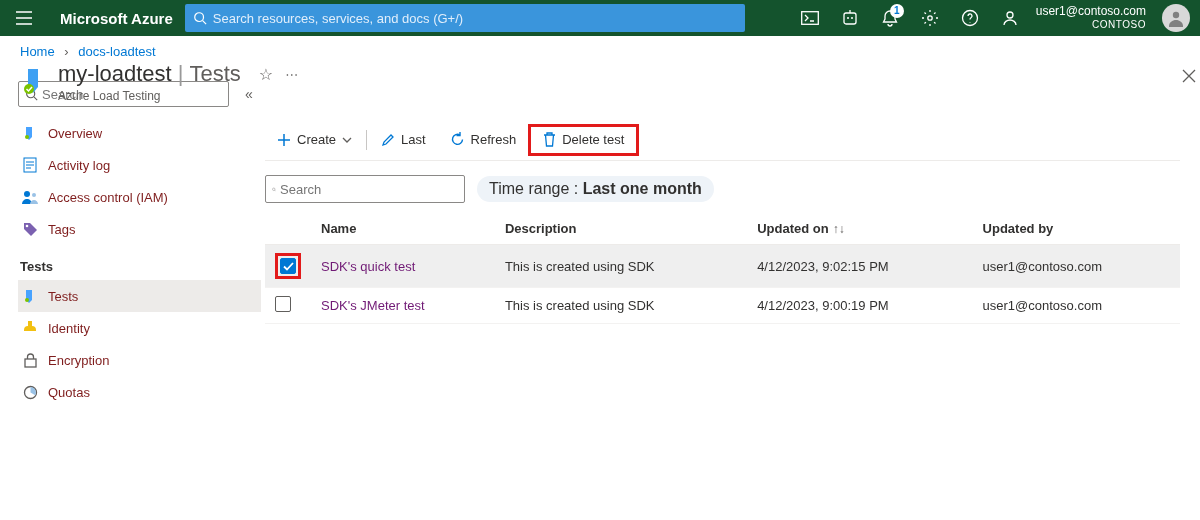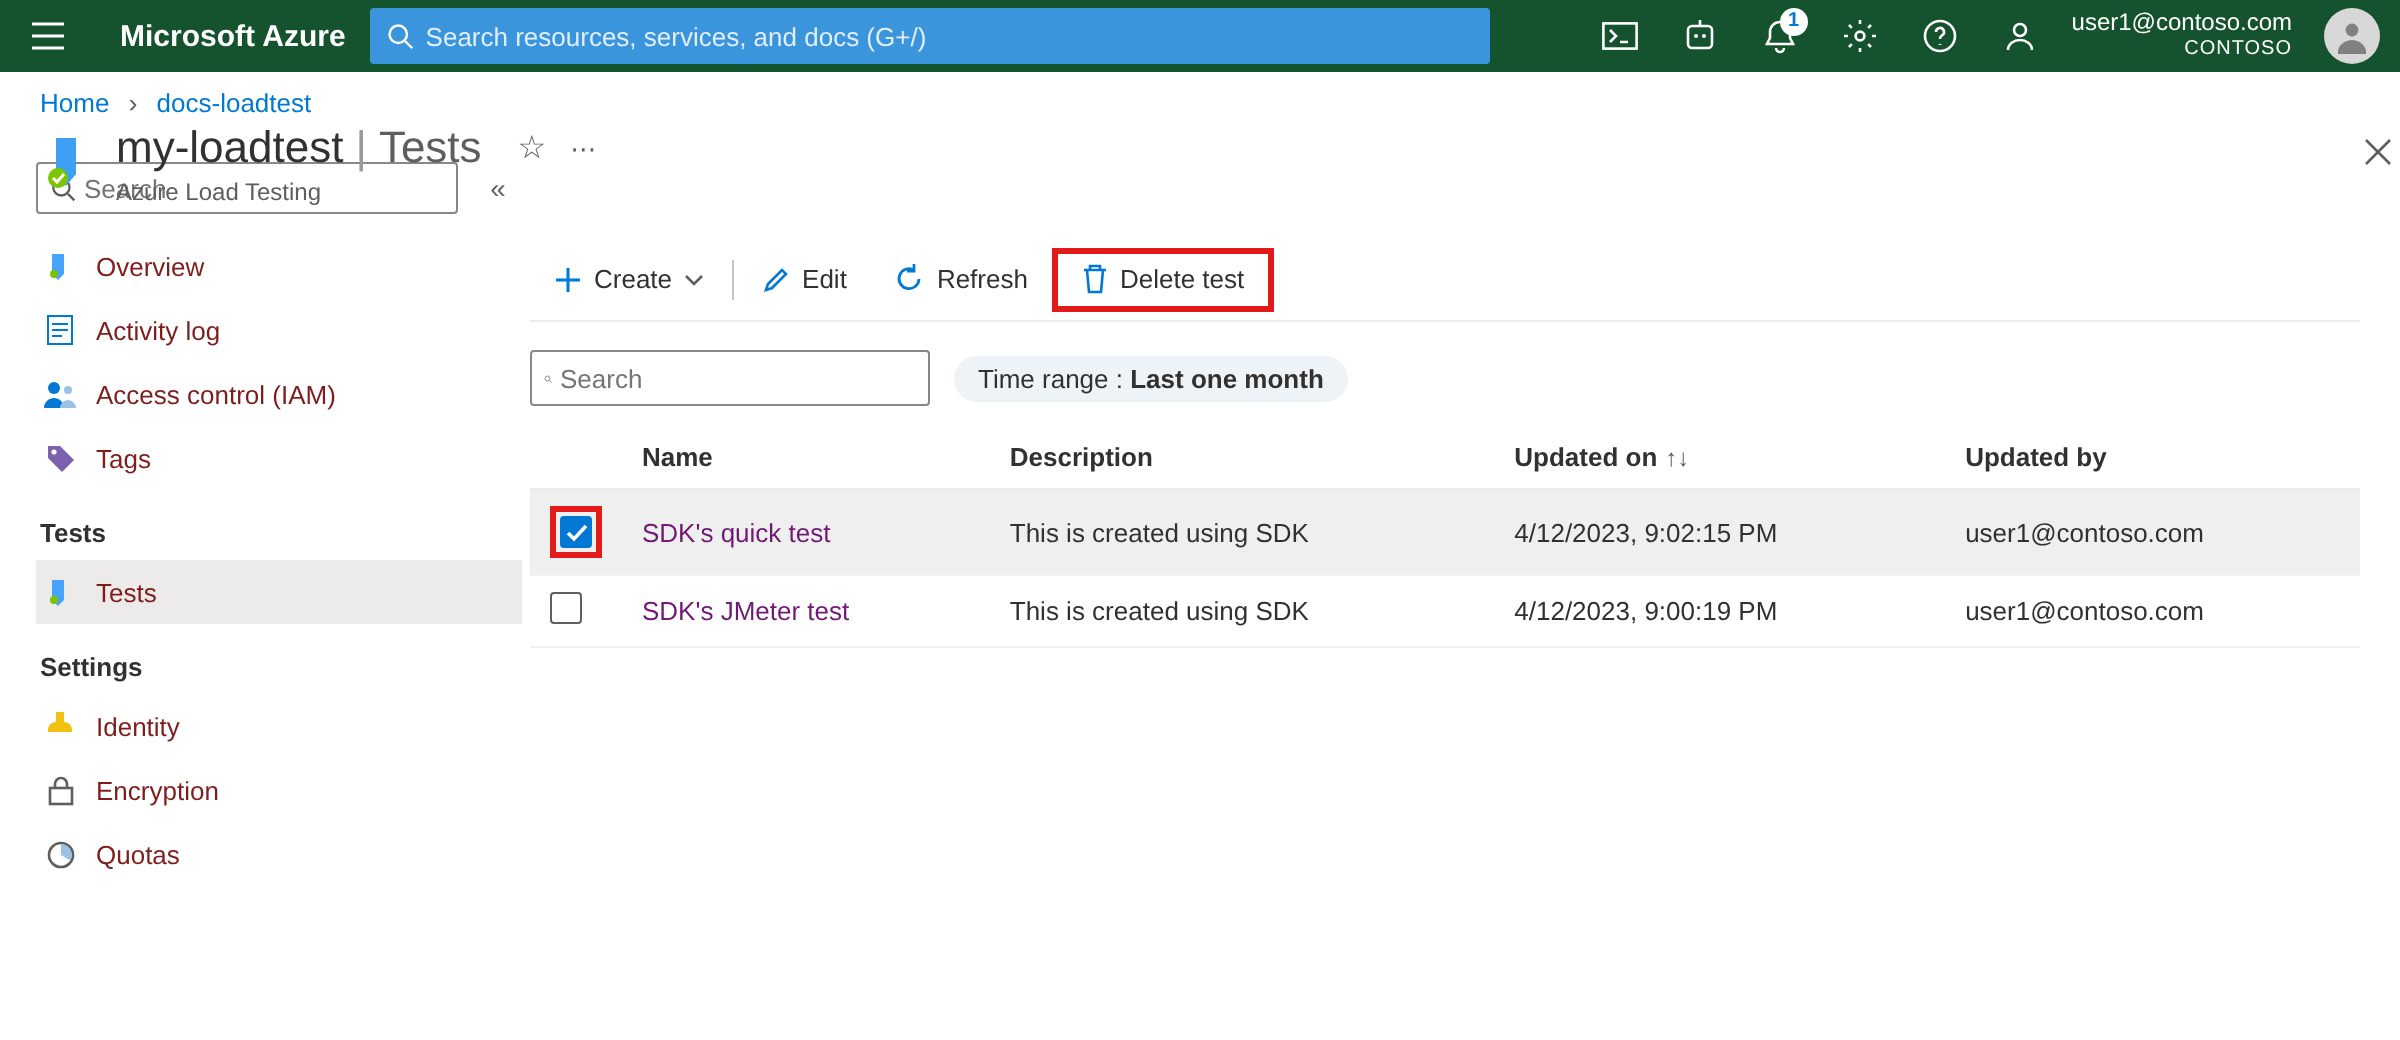--- a/index.html
+++ b/index.html
@@ -55,21 +55,21 @@
 
   .toolbar { display:flex; align-items:center; height:42px; margin-top:16px; border-bottom:1px solid #edebe9;}
   .toolbar .btn { display:flex; align-items:center; gap:6px; padding:0 12px; height:32px; cursor:pointer; font-size:13px;}
   .toolbar .vsep { width:1px; height:20px; background:#c8c6c4; margin:0 2px;}
   .toolbar svg { color:#0078d4; }
   .btn.highlight { border:3px solid #e21a1a; }
 
   .filter-row { display:flex; align-items:center; gap:12px; margin-top:14px;}
   .list-search { display:flex; align-items:center; border:1px solid #8a8886; border-radius:2px; height:28px; width:200px; padding:0 6px;}
   .list-search input { border:none; outline:none; font-size:13px; flex:1; padding-left:4px;}
-  .pill { background:#eef3f8; border-radius:14px; padding:4px 12px; font-size:13px;}
+  .pill { background:#eef3f8; border-radius:14px; padding:4px 12px; font-size:16px;}
   .pill b { font-weight:600;}
 
   table.tests { width:100%; border-collapse:collapse; margin-top:10px; font-size:13px;}
   table.tests th { text-align:left; font-weight:600; padding:8px 10px; border-bottom:1px solid #edebe9; color:#323130;}
   table.tests td { padding:8px 10px; border-bottom:1px solid #f3f2f1;}
   table.tests tr.row-selected { background:#efefef;}
   .chk { width:16px; height:16px; border:1px solid #605e5c; border-radius:2px; display:inline-flex; align-items:center; justify-content:center; background:#fff; cursor:pointer;}
   .chk.checked { background:#0078d4; border-color:#0078d4; color:#fff; }
   .chk-wrap.highlight { display:inline-flex; padding:2px; border:3px solid #e21a1a;}
   .link { color:#701a75; cursor:pointer;}
@@ -210,21 +210,20 @@
       <div class="nav-item selected">
         <span class="nav-icon">
             <svg width="16" height="16" viewBox="0 0 16 16">
               <path d="M4 2h6v10l-3 3-3-3z" fill="#48a3ff"></path>
               <circle cx="5" cy="12" r="2" fill="#7cc300"></circle>
             </svg>
           </span>
         <span>Tests</span>
       </div>
 
-      <div class="nav-group">Settings</div>
       <div class="nav-item">
         <span class="nav-icon">
             <svg width="14" height="16" viewBox="0 0 14 16">
               <path d="M5 1h4v5a4 4 0 0 1 4 4v1H1v-1a4 4 0 0 1 4-4z" fill="#f2c011"></path>
             </svg>
           </span>
         <span>Identity</span>
       </div>
       <div class="nav-item">
         <span class="nav-icon">
@@ -282,21 +281,21 @@
         <span>Create</span>
         <svg width="10" height="6" viewBox="0 0 10 6">
             <path d="M1 1l4 4 4-4" stroke="#605e5c" stroke-width="1.3" fill="none"></path>
           </svg>
       </div>
       <div class="vsep"></div>
       <div class="btn">
         <svg width="14" height="14" viewBox="0 0 14 14">
             <path d="M2 12l1-3 7-7 2 2-7 7-3 1z" fill="none" stroke="#0078d4" stroke-width="1.3"></path>
           </svg>
-        <span>Edit</span>
+        <span>Last</span>
       </div>
       <div class="btn">
         <svg width="15" height="15" viewBox="0 0 15 15">
             <path d="M12.5 7.5A5 5 0 1 1 10 3" fill="none" stroke="#0078d4" stroke-width="1.4"></path>
             <path d="M10 0v3.5H6.5" fill="none" stroke="#0078d4" stroke-width="1.4"></path>
           </svg>
         <span>Refresh</span>
       </div>
       <div class="btn highlight">
         <svg width="13" height="15" viewBox="0 0 13 15">

